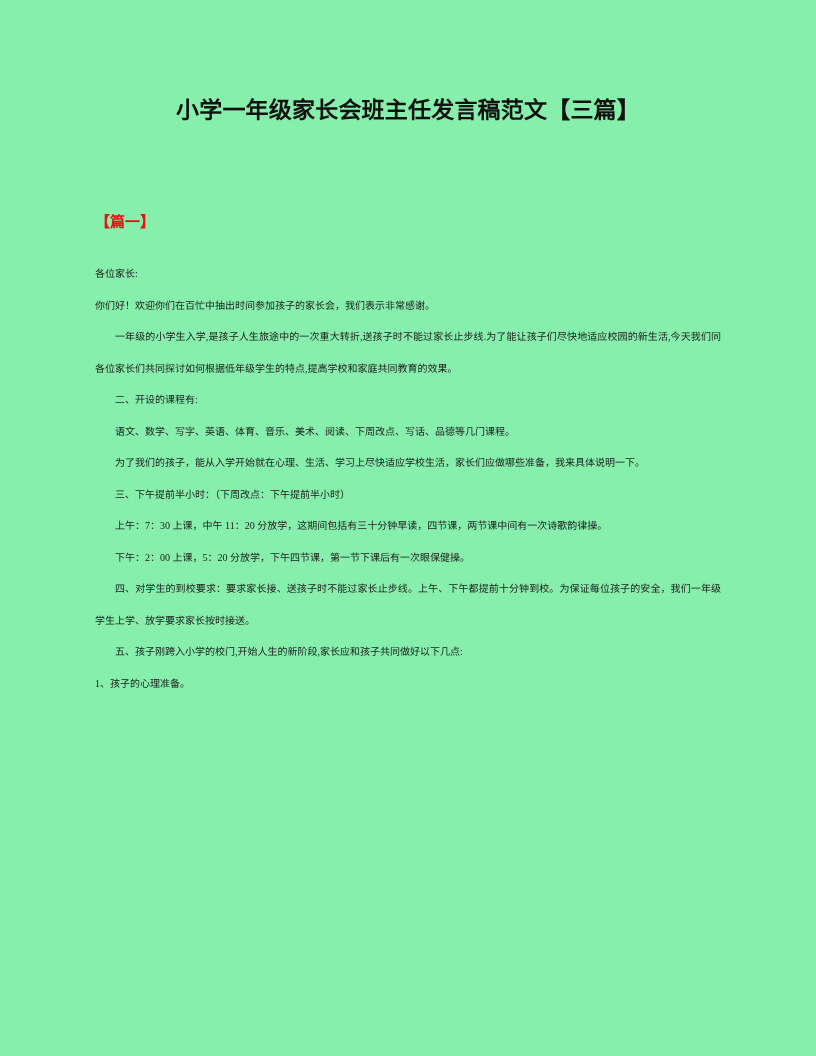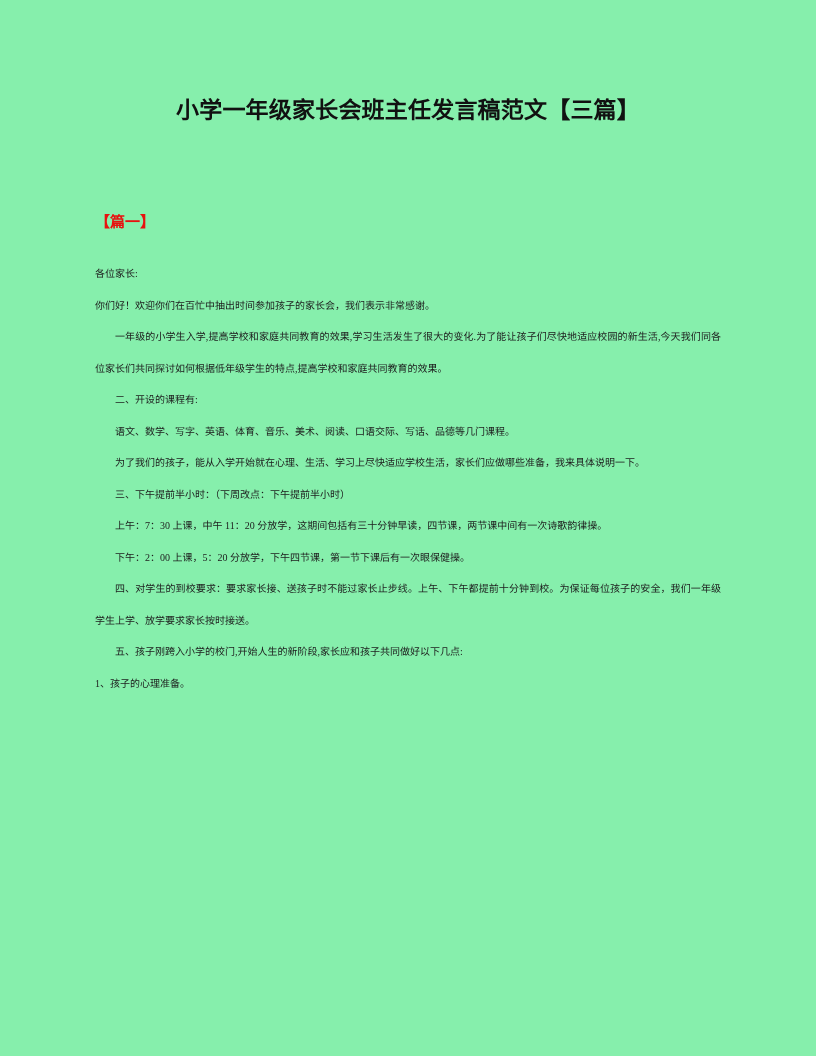--- a/index.html
+++ b/index.html
@@ -96,23 +96,23 @@
 
   <div class="content">
 
     <h1 class="doc-title">小学一年级家长会班主任发言稿范文【三篇】</h1>
 
     <div class="section-marker">【篇一】</div>
 
     <div class="body-flow">
         <p class="para noindent">各位家长:</p>
         <p class="para noindent">你们好！欢迎你们在百忙中抽出时间参加孩子的家长会，我们表示非常感谢。</p>
-        <p class="para indent">一年级的小学生入学,提高学校和家庭共同教育的效果,学习生活发生了很大的变化.为了能让孩子们尽快地适应校园的新生活,今天我们同各位家长们共同探讨如何根据低年级学生的特点,提高学校和家庭共同教育的效果。</p>
+        <p class="para indent">一年级的小学生入学,是孩子人生旅途中的一次重大转折,送孩子时不能过家长止步线.为了能让孩子们尽快地适应校园的新生活,今天我们同各位家长们共同探讨如何根据低年级学生的特点,提高学校和家庭共同教育的效果。</p>
         <p class="para indent">二、开设的课程有:</p>
-        <p class="para indent">语文、数学、写字、英语、体育、音乐、美术、阅读、口语交际、写话、品德等几门课程。</p>
+        <p class="para indent">语文、数学、写字、英语、体育、音乐、美术、阅读、下周改点、写话、品德等几门课程。</p>
         <p class="para indent">为了我们的孩子，能从入学开始就在心理、生活、学习上尽快适应学校生活，家长们应做哪些准备，我来具体说明一下。</p>
         <p class="para indent">三、下午提前半小时：（下周改点：下午提前半小时）</p>
         <p class="para indent">上午：7：30 上课，中午 11：20 分放学，这期间包括有三十分钟早读，四节课，两节课中间有一次诗歌韵律操。</p>
         <p class="para indent">下午：2：00 上课，5：20 分放学，下午四节课，第一节下课后有一次眼保健操。</p>
         <p class="para indent">四、对学生的到校要求：要求家长接、送孩子时不能过家长止步线。上午、下午都提前十分钟到校。为保证每位孩子的安全，我们一年级学生上学、放学要求家长按时接送。</p>
         <p class="para indent">五、孩子刚跨入小学的校门,开始人生的新阶段,家长应和孩子共同做好以下几点:</p>
         <p class="para noindent">1、孩子的心理准备。</p>
       </div>
 
   </div>

